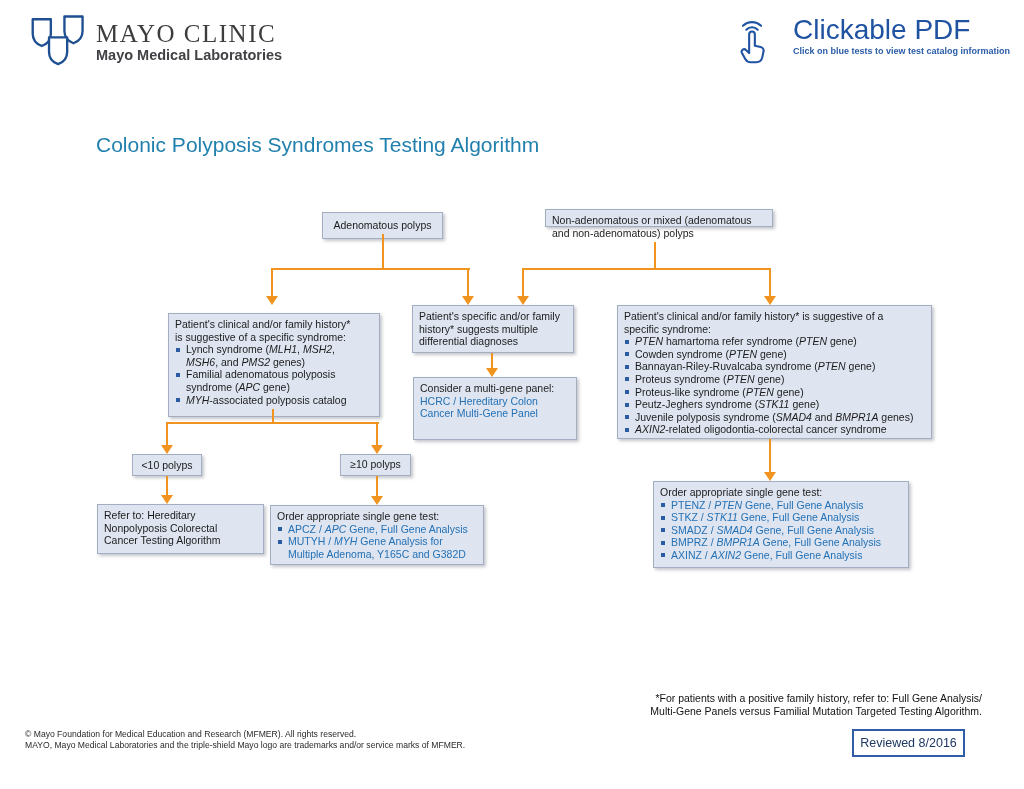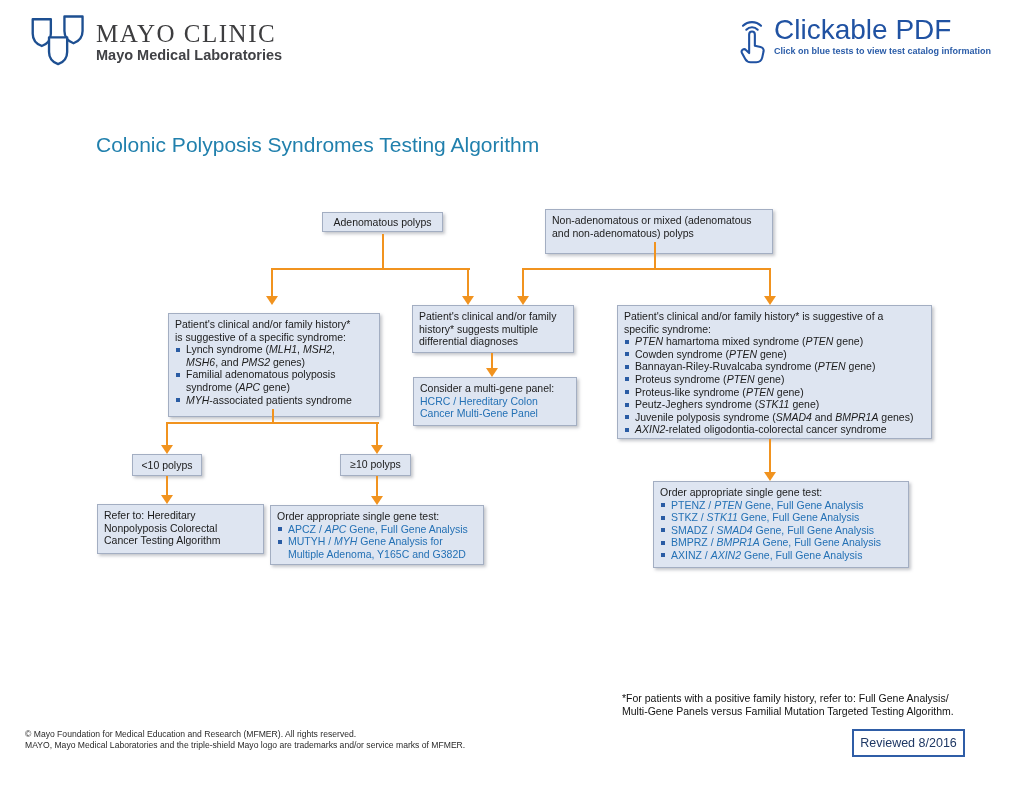--- a/index.html
+++ b/index.html
@@ -6,21 +6,21 @@
   .page{position:relative;width:1024px;height:789px;background:#ffffff;overflow:hidden;
         font-family:"Liberation Sans",sans-serif;}
 
   
   .logo-svg{position:absolute;left:30px;top:13px;}
   .brand{position:absolute;left:96px;top:21px;}
   .brand-title{font-family:"Liberation Serif",serif;font-size:25px;letter-spacing:1.5px;color:#3d3d3f;line-height:26px;}
   .brand-sub{font-size:14.5px;font-weight:bold;color:#414246;line-height:17px;}
   .clickable{position:absolute;left:733px;top:14px;display:flex;align-items:flex-start;}
   .click-icon{margin-top:4px;}
-  .click-text{margin-left:3px;}
+  .click-text{margin-left:22px;}
   .click-title{font-size:28px;color:#2052a2;line-height:32px;}
   .click-sub{font-size:9px;font-weight:bold;color:#2a5ca8;line-height:11px;}
 
   
   .page-title{position:absolute;left:96px;top:133px;font-size:21px;color:#2180ad;}
 
   
   .fbox{position:absolute;background:#dee5f1;border:1px solid #a3aec2;box-sizing:border-box;
         box-shadow:2px 2px 3px rgba(125,128,140,.45);padding:4px 6px;font-size:10.5px;color:#1b1b1b;}
   .fbox .line{line-height:12.6px;white-space:nowrap;}
@@ -32,21 +32,21 @@
   .i{font-style:italic;}
   .l{color:#2471b5;}
   .il{color:#2471b5;font-style:italic;}
 
   
   .al{position:absolute;background:#f1931f;}
   .ah{position:absolute;width:0;height:0;border-left:6px solid transparent;
       border-right:6px solid transparent;border-top:9px solid #f1931f;}
 
   
-  .footnote{position:absolute;left:622px;top:692px;width:360px;text-align:left;
+  .footnote{position:absolute;left:622px;top:692px;width:360px;text-align:right;
             font-size:10.5px;line-height:13px;color:#121212;}
   .copyright{position:absolute;left:25px;top:729px;font-size:8.6px;line-height:10.5px;color:#2a2a2a;}
   .reviewed{position:absolute;left:852px;top:729px;width:113px;height:28px;border:2px solid #2f5da6;
             box-sizing:border-box;display:flex;align-items:center;justify-content:center;
             color:#1f3864;font-size:12.5px;}
 </style>
 </head>
 <body>
 
 <div class="page">
@@ -70,69 +70,69 @@
       <path d="M17 16 a3 3 0 0 1 6 0 v12 l6 1.2 a4 4 0 0 1 3.2 4.6 l-1.4 6.4 a6.5 6.5 0 0 1 -6.4 5.1 h-5.8 a6.5 6.5 0 0 1 -5.7 -3.4 l-3.6 -6.7 a2.6 2.6 0 0 1 4.3 -2.8 l3.4 3.3 z" fill="#ffffff" stroke="#2052a2" stroke-width="2.2" stroke-linejoin="round"></path>
     </svg>
     <div class="click-text">
       <div class="click-title">Clickable PDF</div>
       <div class="click-sub">Click on blue tests to view test catalog information</div>
     </div>
   </div>
 
   <div class="page-title">Colonic Polyposis Syndromes Testing Algorithm</div>
 
-  <div class="fbox center" style="left:322px;top:212px;width:121px;height:20px;">
+  <div class="fbox center" style="left:322px;top:212px;width:121px;height:27px;">
       <div class="rich">
         <div class="line"><span>Adenomatous polyps</span></div>
       </div>
     </div>
 
-  <div class="fbox" style="left:545px;top:209px;width:228px;height:45px;">
+  <div class="fbox" style="left:545px;top:209px;width:228px;height:18px;">
       <div class="rich">
         <div class="line"><span>Non-adenomatous or mixed (adenomatous</span></div>
         <div class="line"><span>and non-adenomatous) polyps</span></div>
       </div>
     </div>
 
   <div class="fbox" style="left:168px;top:313px;width:212px;height:104px;">
       <div class="rich">
         <div class="line"><span>Patient's clinical and/or family history*</span></div>
         <div class="line"><span>is suggestive of a specific syndrome:</span></div>
         <div class="line b"><span class="sq"></span><span>Lynch syndrome (</span><span class="i">MLH1</span><span>, </span><span class="i">MSH2</span><span>,</span></div>
         <div class="line c"><span class="i">MSH6</span><span>, and </span><span class="i">PMS2</span><span> genes)</span></div>
         <div class="line b"><span class="sq"></span><span>Familial adenomatous polyposis</span></div>
         <div class="line c"><span>syndrome (</span><span class="i">APC</span><span> gene)</span></div>
-        <div class="line b"><span class="sq"></span><span class="i">MYH</span><span>-associated patients syndrome</span></div>
+        <div class="line b"><span class="sq"></span><span class="i">MYH</span><span>-associated polyposis catalog</span></div>
       </div>
     </div>
 
   <div class="fbox" style="left:412px;top:305px;width:162px;height:48px;">
       <div class="rich">
-        <div class="line"><span>Patient's clinical and/or family</span></div>
+        <div class="line"><span>Patient's specific and/or family</span></div>
         <div class="line"><span>history* suggests multiple</span></div>
         <div class="line"><span>differential diagnoses</span></div>
       </div>
     </div>
 
   <div class="fbox" style="left:617px;top:305px;width:315px;height:134px;">
       <div class="rich">
         <div class="line"><span>Patient's clinical and/or family history* is suggestive of a</span></div>
         <div class="line"><span>specific syndrome:</span></div>
-        <div class="line b"><span class="sq"></span><span class="i">PTEN</span><span> hamartoma mixed syndrome (</span><span class="i">PTEN</span><span> gene)</span></div>
+        <div class="line b"><span class="sq"></span><span class="i">PTEN</span><span> hamartoma refer syndrome (</span><span class="i">PTEN</span><span> gene)</span></div>
         <div class="line b"><span class="sq"></span><span>Cowden syndrome (</span><span class="i">PTEN</span><span> gene)</span></div>
         <div class="line b"><span class="sq"></span><span>Bannayan-Riley-Ruvalcaba syndrome (</span><span class="i">PTEN</span><span> gene)</span></div>
         <div class="line b"><span class="sq"></span><span>Proteus syndrome (</span><span class="i">PTEN</span><span> gene)</span></div>
         <div class="line b"><span class="sq"></span><span>Proteus-like syndrome (</span><span class="i">PTEN</span><span> gene)</span></div>
         <div class="line b"><span class="sq"></span><span>Peutz-Jeghers syndrome (</span><span class="i">STK11</span><span> gene)</span></div>
         <div class="line b"><span class="sq"></span><span>Juvenile polyposis syndrome (</span><span class="i">SMAD4</span><span> and </span><span class="i">BMPR1A</span><span> genes)</span></div>
         <div class="line b"><span class="sq"></span><span class="i">AXIN2</span><span>-related oligodontia-colorectal cancer syndrome</span></div>
       </div>
     </div>
 
-  <div class="fbox" style="left:413px;top:377px;width:164px;height:49px;">
+  <div class="fbox" style="left:413px;top:377px;width:164px;height:63px;">
       <div class="rich">
         <div class="line"><span>Consider a multi-gene panel:</span></div>
         <div class="line"><span class="l">HCRC / Hereditary Colon</span></div>
         <div class="line"><span class="l">Cancer Multi-Gene Panel</span></div>
       </div>
     </div>
 
   <div class="fbox center" style="left:132px;top:454px;width:70px;height:22px;">
       <div class="rich">
         <div class="line"><span>&lt;10 polyps</span></div>

